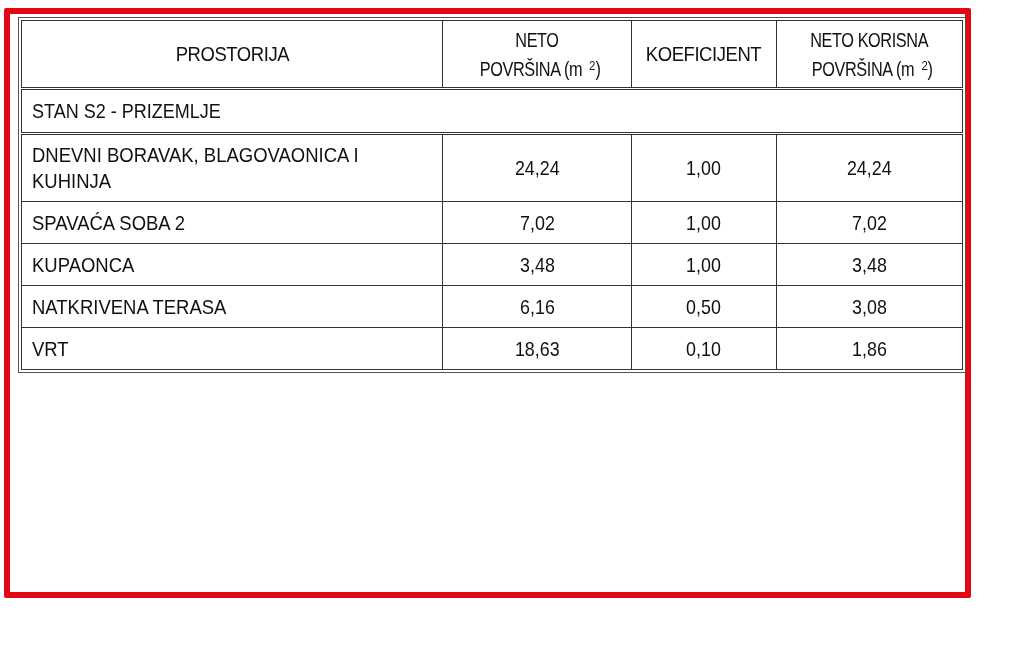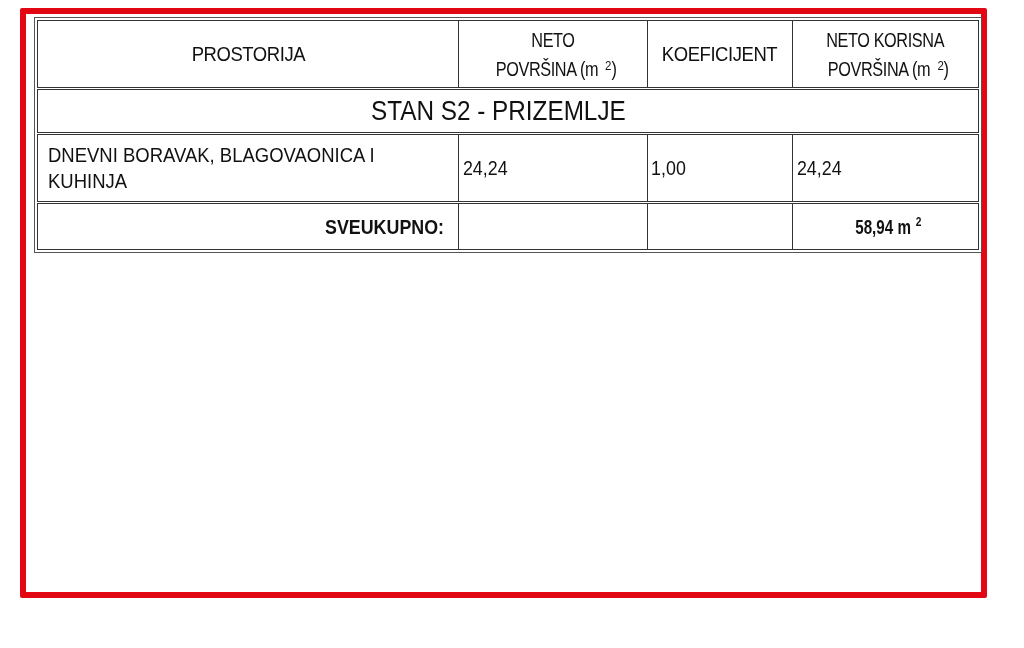--- a/index.html
+++ b/index.html
@@ -10,21 +10,21 @@
     body {
       width: 1024px;
       height: 648px;
       position: relative;
       overflow: hidden;
       font-family: "Liberation Sans", sans-serif;
       color: #111111;
     }
     .frame {
       position: absolute;
-      left: 20px;
+      left: 4px;
       top: 8px;
       width: 955px;
       height: 578px;
       border: 6px solid #e30613;
       border-radius: 2px;
       background: #ffffff;
     }
     .table-wrap {
       position: absolute;
       left: 8px;
@@ -56,45 +56,45 @@
       font-size: 21px;
       line-height: 26px;
       letter-spacing: -0.5px;
       transform-origin: center;
     }
     th span { display: inline-block; transform: scaleX(0.88); }
     th sup { font-size: 13px; vertical-align: 6px; }
 
     tr.section td {
       height: 42px;
-      font-size: 27px;
+      font-size: 20px;
       padding-left: 10px;
       border-top: 3px double #333;
       border-bottom: 3px double #333;
-      text-align: center;
     }
     tr.section td span { display: inline-block; transform: scaleX(0.9); transform-origin: left; }
 
     tr.data td {
       height: 41px;
       font-size: 21px;
     }
     tr.data.tall td { height: 66px; }
     tr.data td.name {
       padding-left: 10px;
       line-height: 26px;
     }
     tr.data td.name span {
       display: inline-block;
       transform: scaleX(0.88);
       transform-origin: left;
       white-space: normal;
       width: 420px;
     }
     tr.data td.num {
+      text-align: center;
     }
     tr.data td.num span { display: inline-block; transform: scaleX(0.85); }
 
     tr.total td {
       height: 45px;
       font-size: 21px;
       font-weight: bold;
       border-top: 3px double #333;
     }
     tr.total td.label {
@@ -136,23 +136,41 @@
         <tr class="section">
           <td colspan="4"><span>STAN S2  -  PRIZEMLJE</span></td>
         </tr>
 
         <tr class="data tall">
           <td class="name"><span>DNEVNI BORAVAK, BLAGOVAONICA I KUHINJA</span></td>
           <td class="num"><span>24,24</span></td>
           <td class="num"><span>1,00</span></td>
           <td class="num"><span>24,24</span></td>
         </tr>
+        <tr class="data">
+          <td class="name"><span>SPAVAĆA SOBA 2</span></td>
+          <td class="num"><span>7,02</span></td>
+          <td class="num"><span>1,00</span></td>
+          <td class="num"><span>7,02</span></td>
+        </tr>
+        <tr class="data">
+          <td class="name"><span>KUPAONCA</span></td>
+          <td class="num"><span>3,48</span></td>
+          <td class="num"><span>1,00</span></td>
+          <td class="num"><span>3,48</span></td>
+        </tr>
+        <tr class="data">
+          <td class="name"><span>NATKRIVENA TERASA</span></td>
+          <td class="num"><span>6,16</span></td>
+          <td class="num"><span>0,50</span></td>
+          <td class="num"><span>3,08</span></td>
+        </tr>
+        <tr class="data">
+          <td class="name"><span>VRT</span></td>
+          <td class="num"><span>18,63</span></td>
+          <td class="num"><span>0,10</span></td>
+          <td class="num"><span>1,86</span></td>
+        </tr>
 
-        <tr class="total">
-          <td class="label"><span>SVEUKUPNO:</span></td>
-          <td></td>
-          <td></td>
-          <td class="value"><span><span>58,94 m</span><sup>2</sup></span></td>
-        </tr>
       </tbody>
     </table>
   </div>
 </div>
 
 </body></html>

